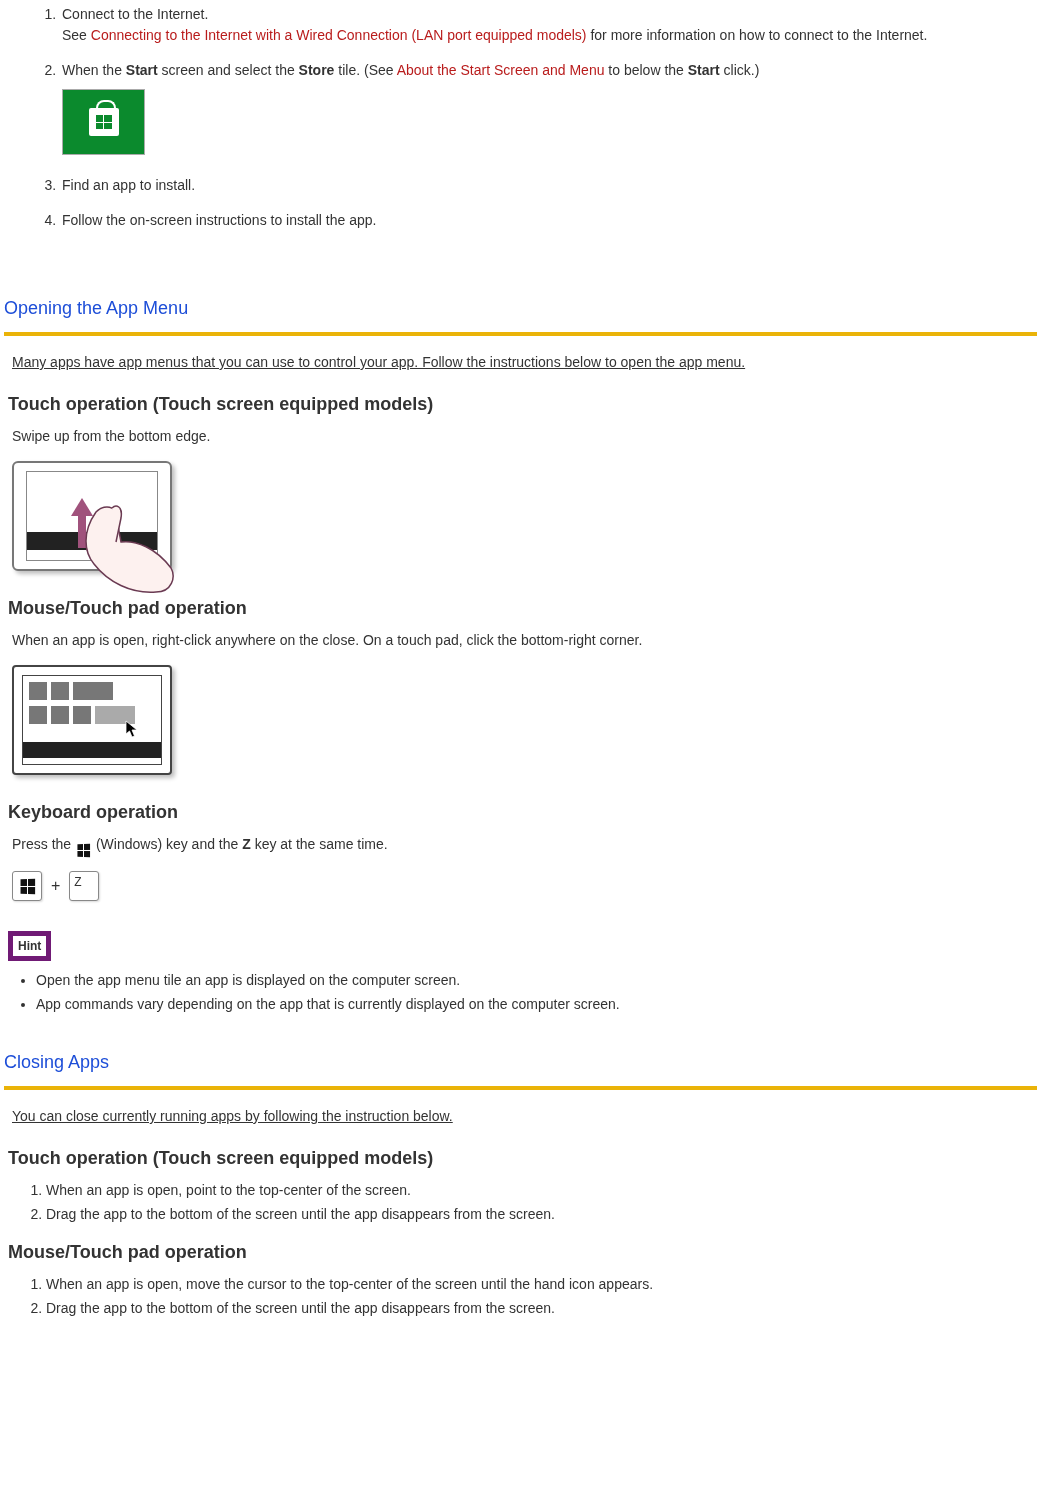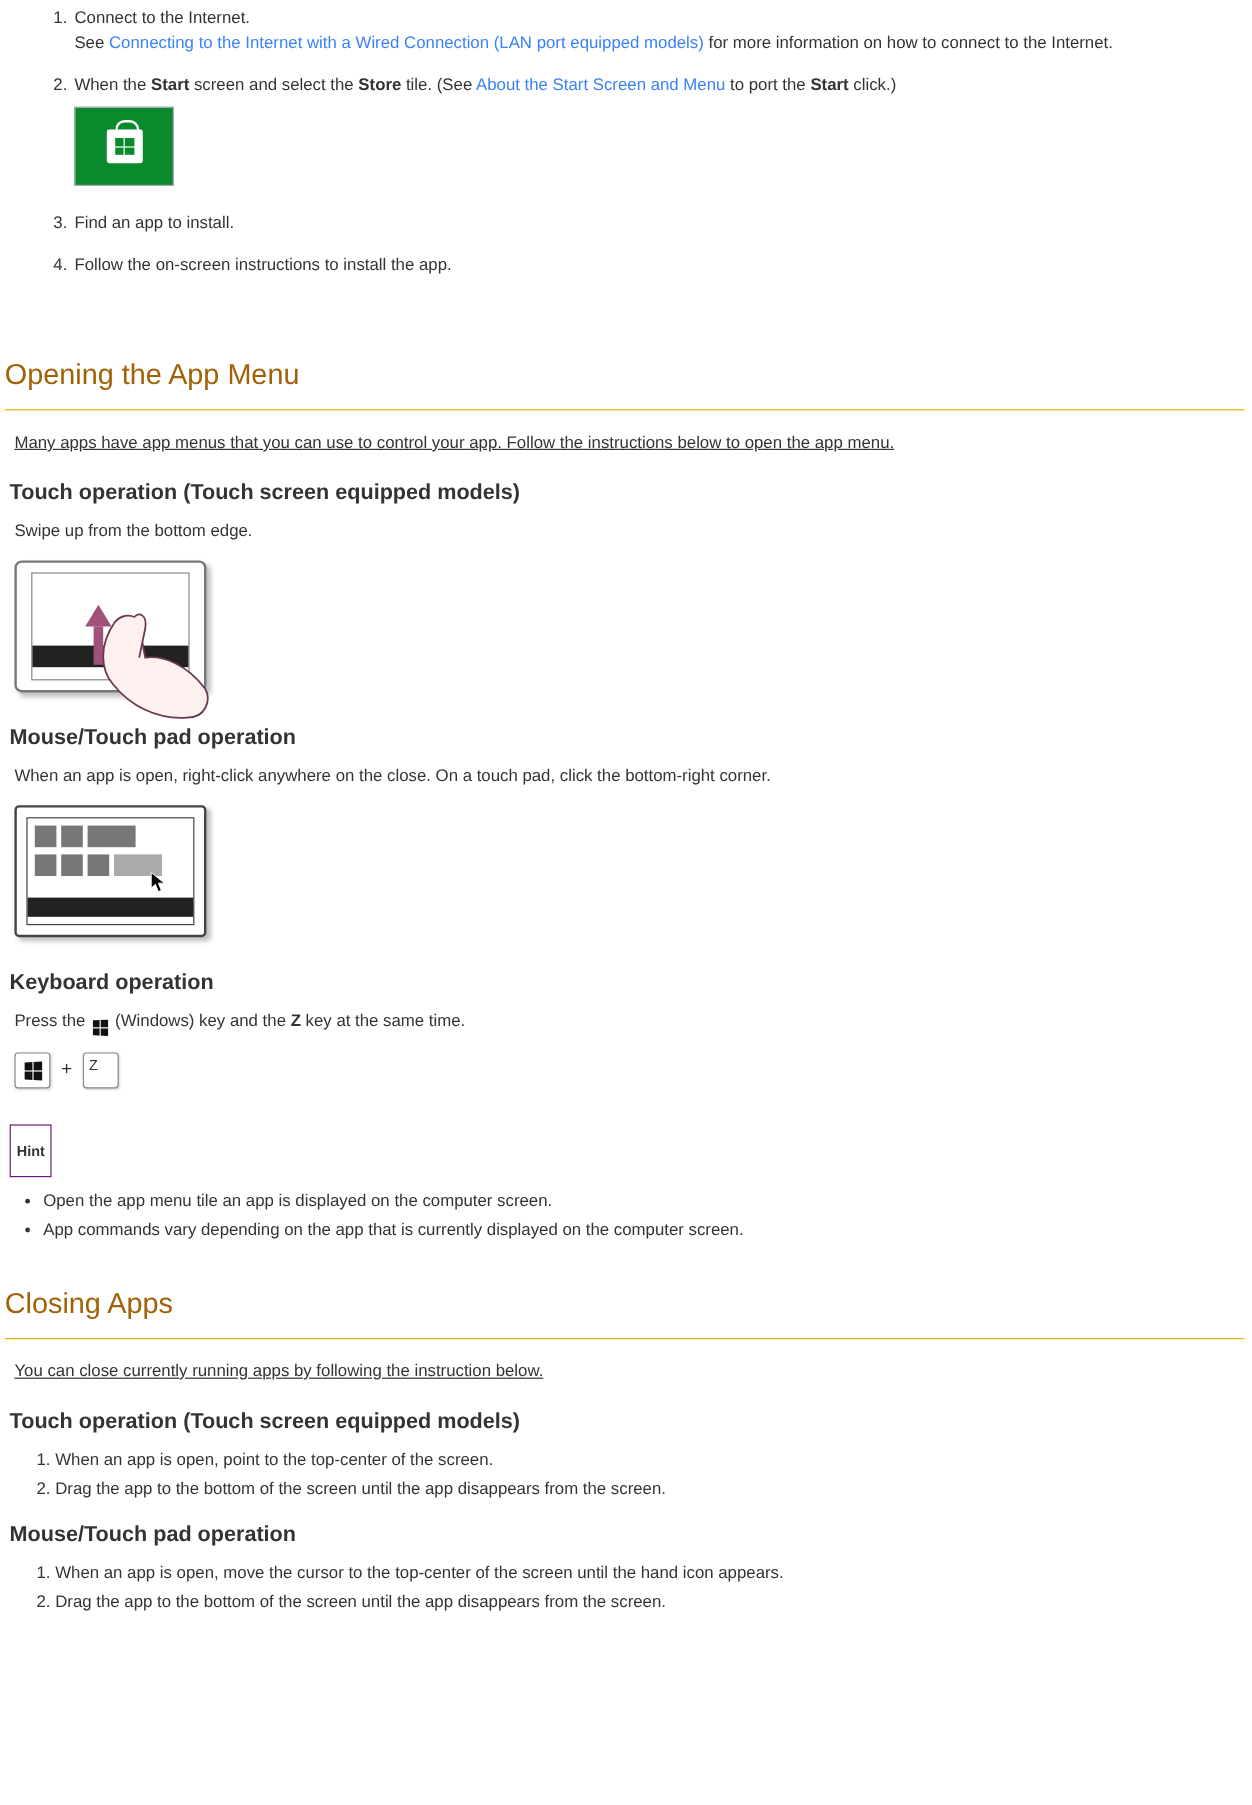--- a/index.html
+++ b/index.html
@@ -15,30 +15,30 @@
     ol.numbered {
       padding-left: 38px;
       margin: 0;
     }
     ol.numbered > li {
       padding-bottom: 14px;
       padding-left: 2px;
       margin-left: 16px;
     }
     a.link {
-      color: #3b82f6;
+      color: #b91c1c;
       text-decoration: none;
     }
     h2.section {
-      font-size: 24px;
+      font-size: 18px;
       font-weight: normal;
-      color: #a16207;
+      color: #1d4ed8;
       margin: 34px 0 8px -2px;
       padding-bottom: 10px;
-      border-bottom: 1px solid #eab308;
+      border-bottom: 4px solid #eab308;
     }
     h2.section.first { margin-top: 50px; }
     .para { margin: 16px 0 18px 6px; text-decoration: underline; }
     .subhead {
       font-weight: bold;
       font-size: 18px;
       margin: 14px 0 8px 2px;
     }
     .instr { margin: 0 0 14px 6px; }
     .store-tile {
@@ -112,21 +112,21 @@
     .key {
       display: inline-flex; align-items: center; justify-content: center;
       width: 30px; height: 30px; border: 1px solid #888; border-radius: 3px;
       font-size: 14px; vertical-align: middle; background: #fff;
       box-shadow: 1px 1px 2px rgba(0,0,0,.15);
     }
     .key.z { align-items: flex-start; justify-content: flex-start; padding: 1px 0 0 4px; font-size: 12px; }
     .plus { margin: 0 5px; vertical-align: middle; font-size: 16px; }
     .combo { margin: 2px 0 30px 6px; }
     .hint-label {
-      display: inline-block; border: 1px solid #701a75; padding: 12px 5px;
+      display: inline-block; border: 5px solid #701a75; padding: 1px 5px;
       font-size: 12px; font-weight: bold; margin: 0 0 6px 2px;
     }
     ul.bullets { margin: 2px 0 10px 8px; padding-left: 22px; }
     ul.bullets li { margin: 3px 0; }
     ol.inner { margin: 4px 0 14px 14px; padding-left: 26px; }
     ol.inner li { margin: 3px 0; }
     .win-inline {
       display: inline-grid; grid-template-columns: 1fr 1fr; grid-template-rows: 1fr 1fr;
       width: 13px; height: 13px; gap: 1px; vertical-align: -1px; margin: 0 2px;
       transform: perspective(40px) rotateY(-14deg);
@@ -138,21 +138,21 @@
 <body>
 
 
 
 <ol class="numbered">
   <li>
     <span>Connect to the Internet.</span><br>
     <span>See </span><a class="link" href="#">Connecting to the Internet with a Wired Connection (LAN port equipped models)</a><span> for more information on how to connect to the Internet.</span>
   </li>
   <li>
-    <span>When the </span><strong>Start</strong><span> screen and select the </span><strong>Store</strong><span> tile. (See </span><a class="link" href="#">About the Start Screen and Menu</a><span> to port the </span><strong>Start</strong><span> click.)</span>
+    <span>When the </span><strong>Start</strong><span> screen and select the </span><strong>Store</strong><span> tile. (See </span><a class="link" href="#">About the Start Screen and Menu</a><span> to below the </span><strong>Start</strong><span> click.)</span>
     <div class="store-tile">
       <div class="bag">
         <div class="bag-win">
             <span></span>
             <span></span>
             <span></span>
             <span></span>
           </div>
       </div>
     </div>

